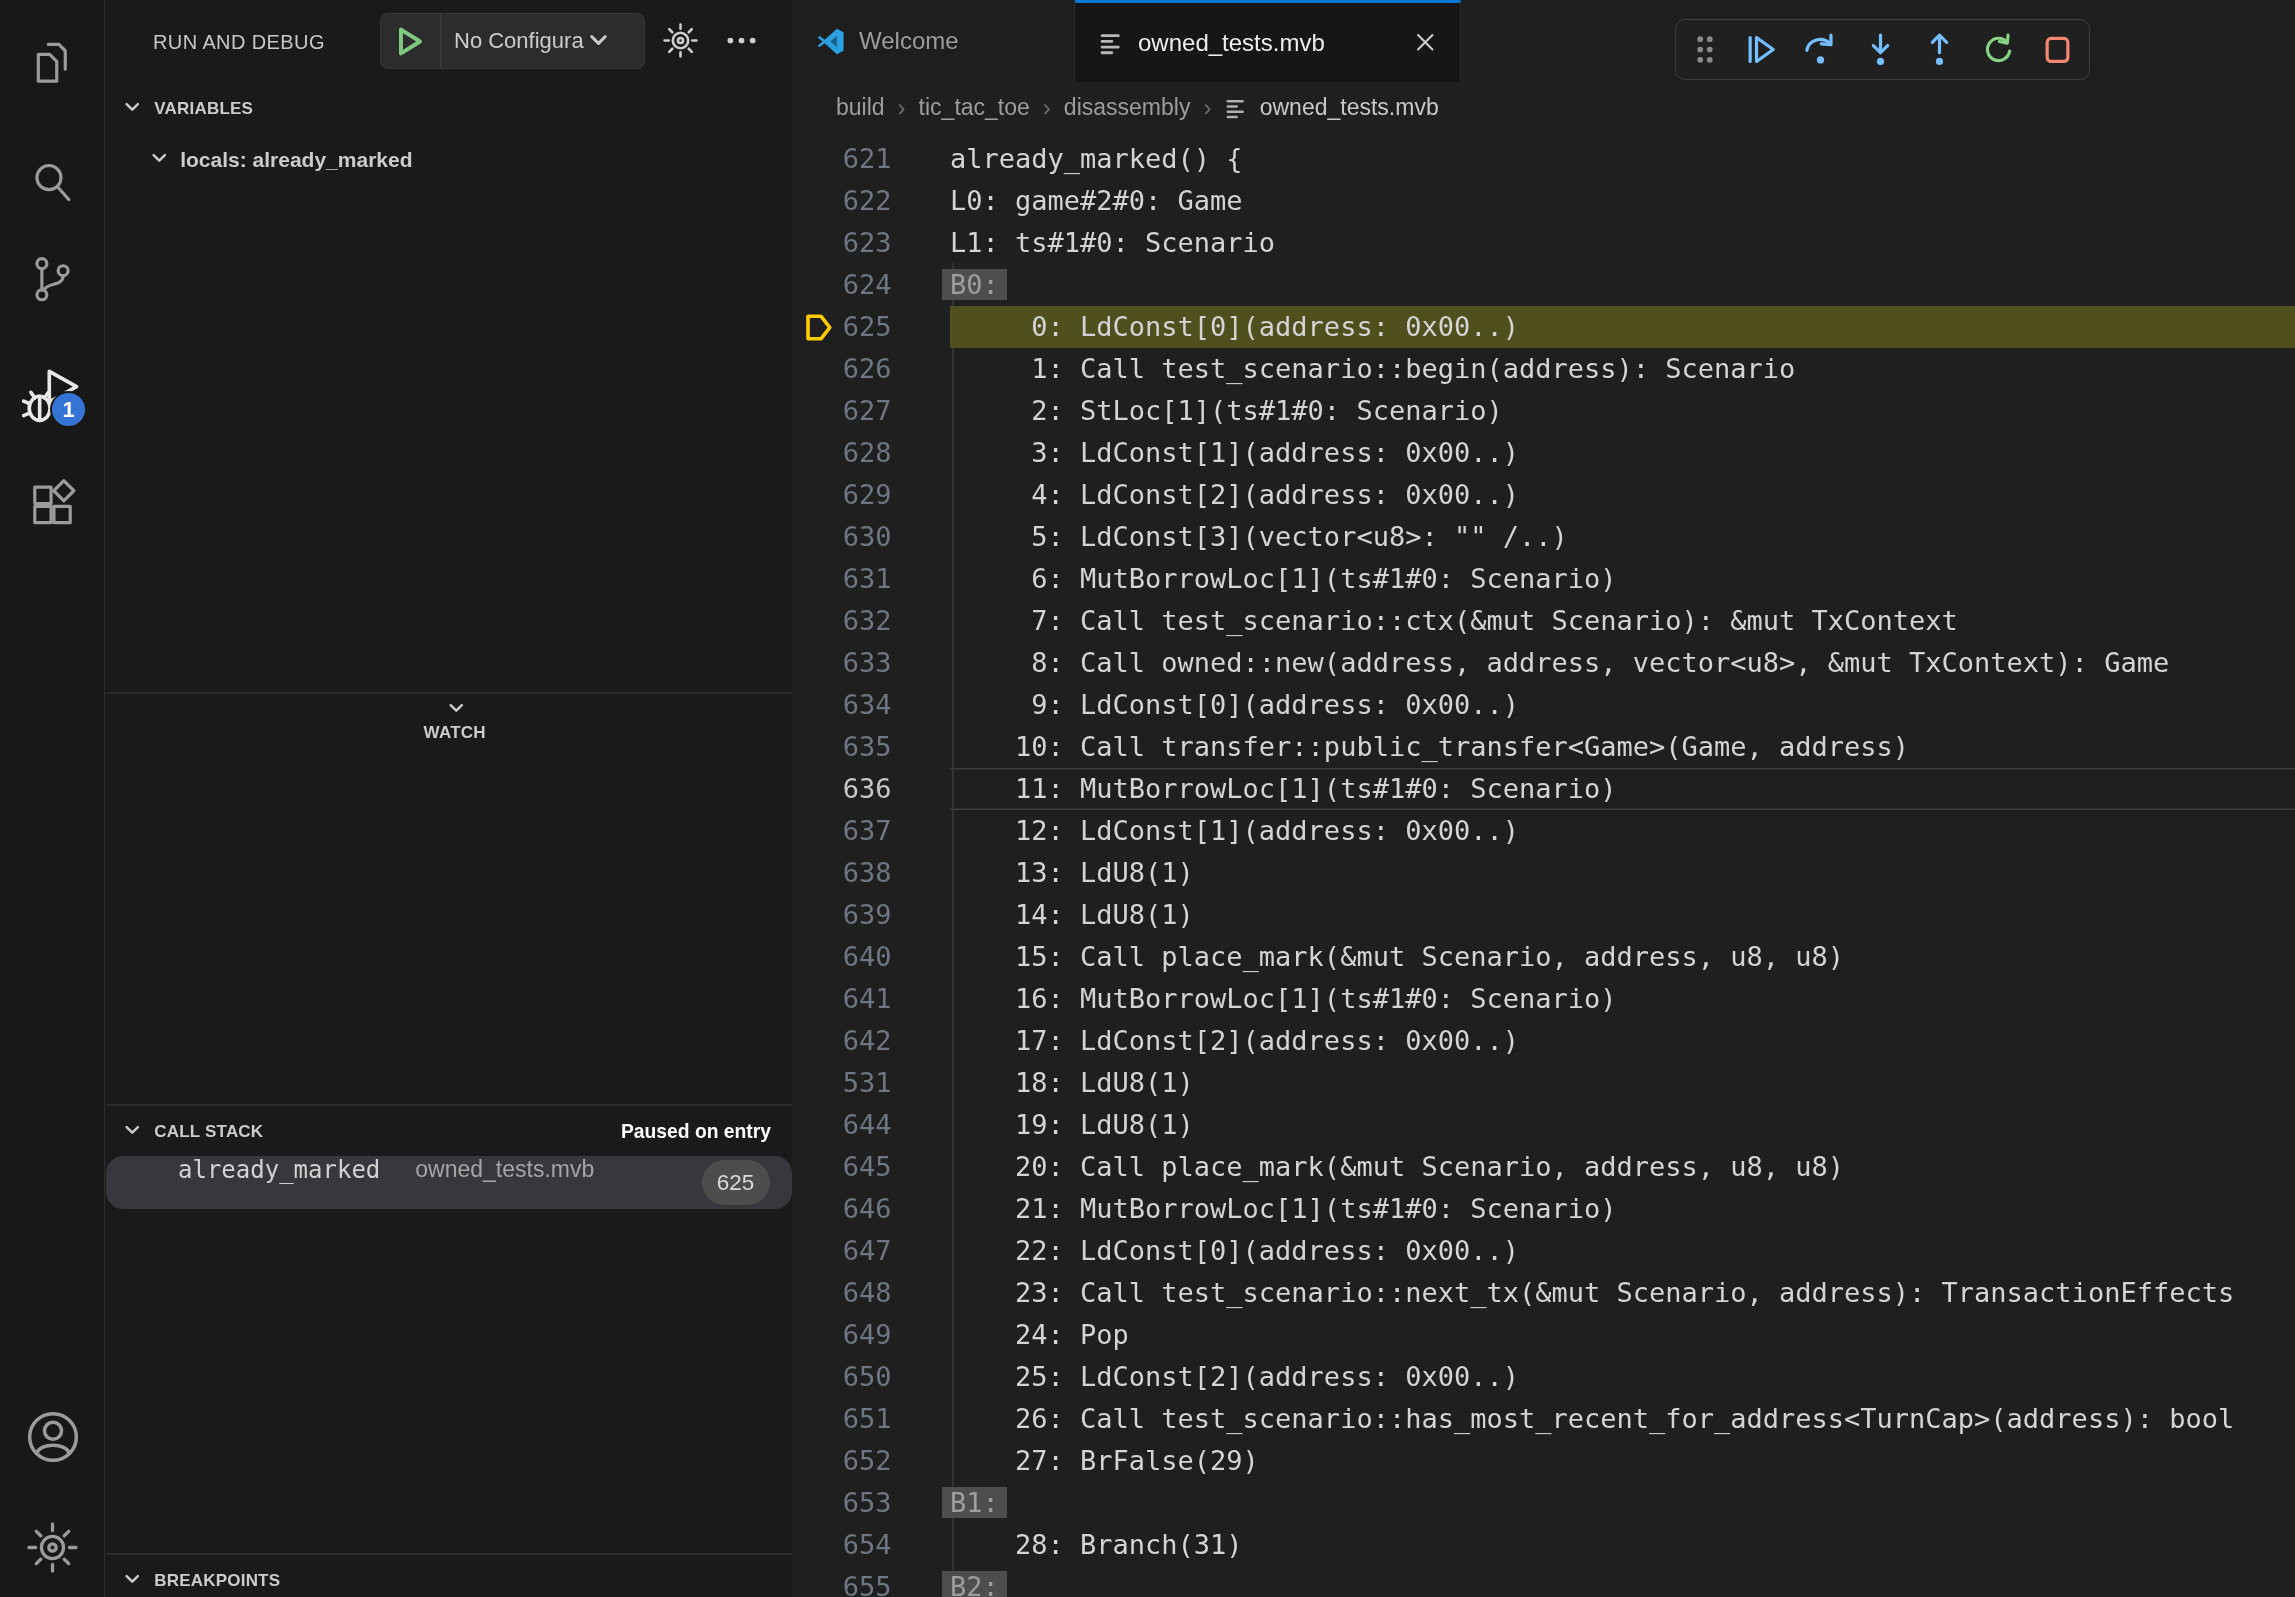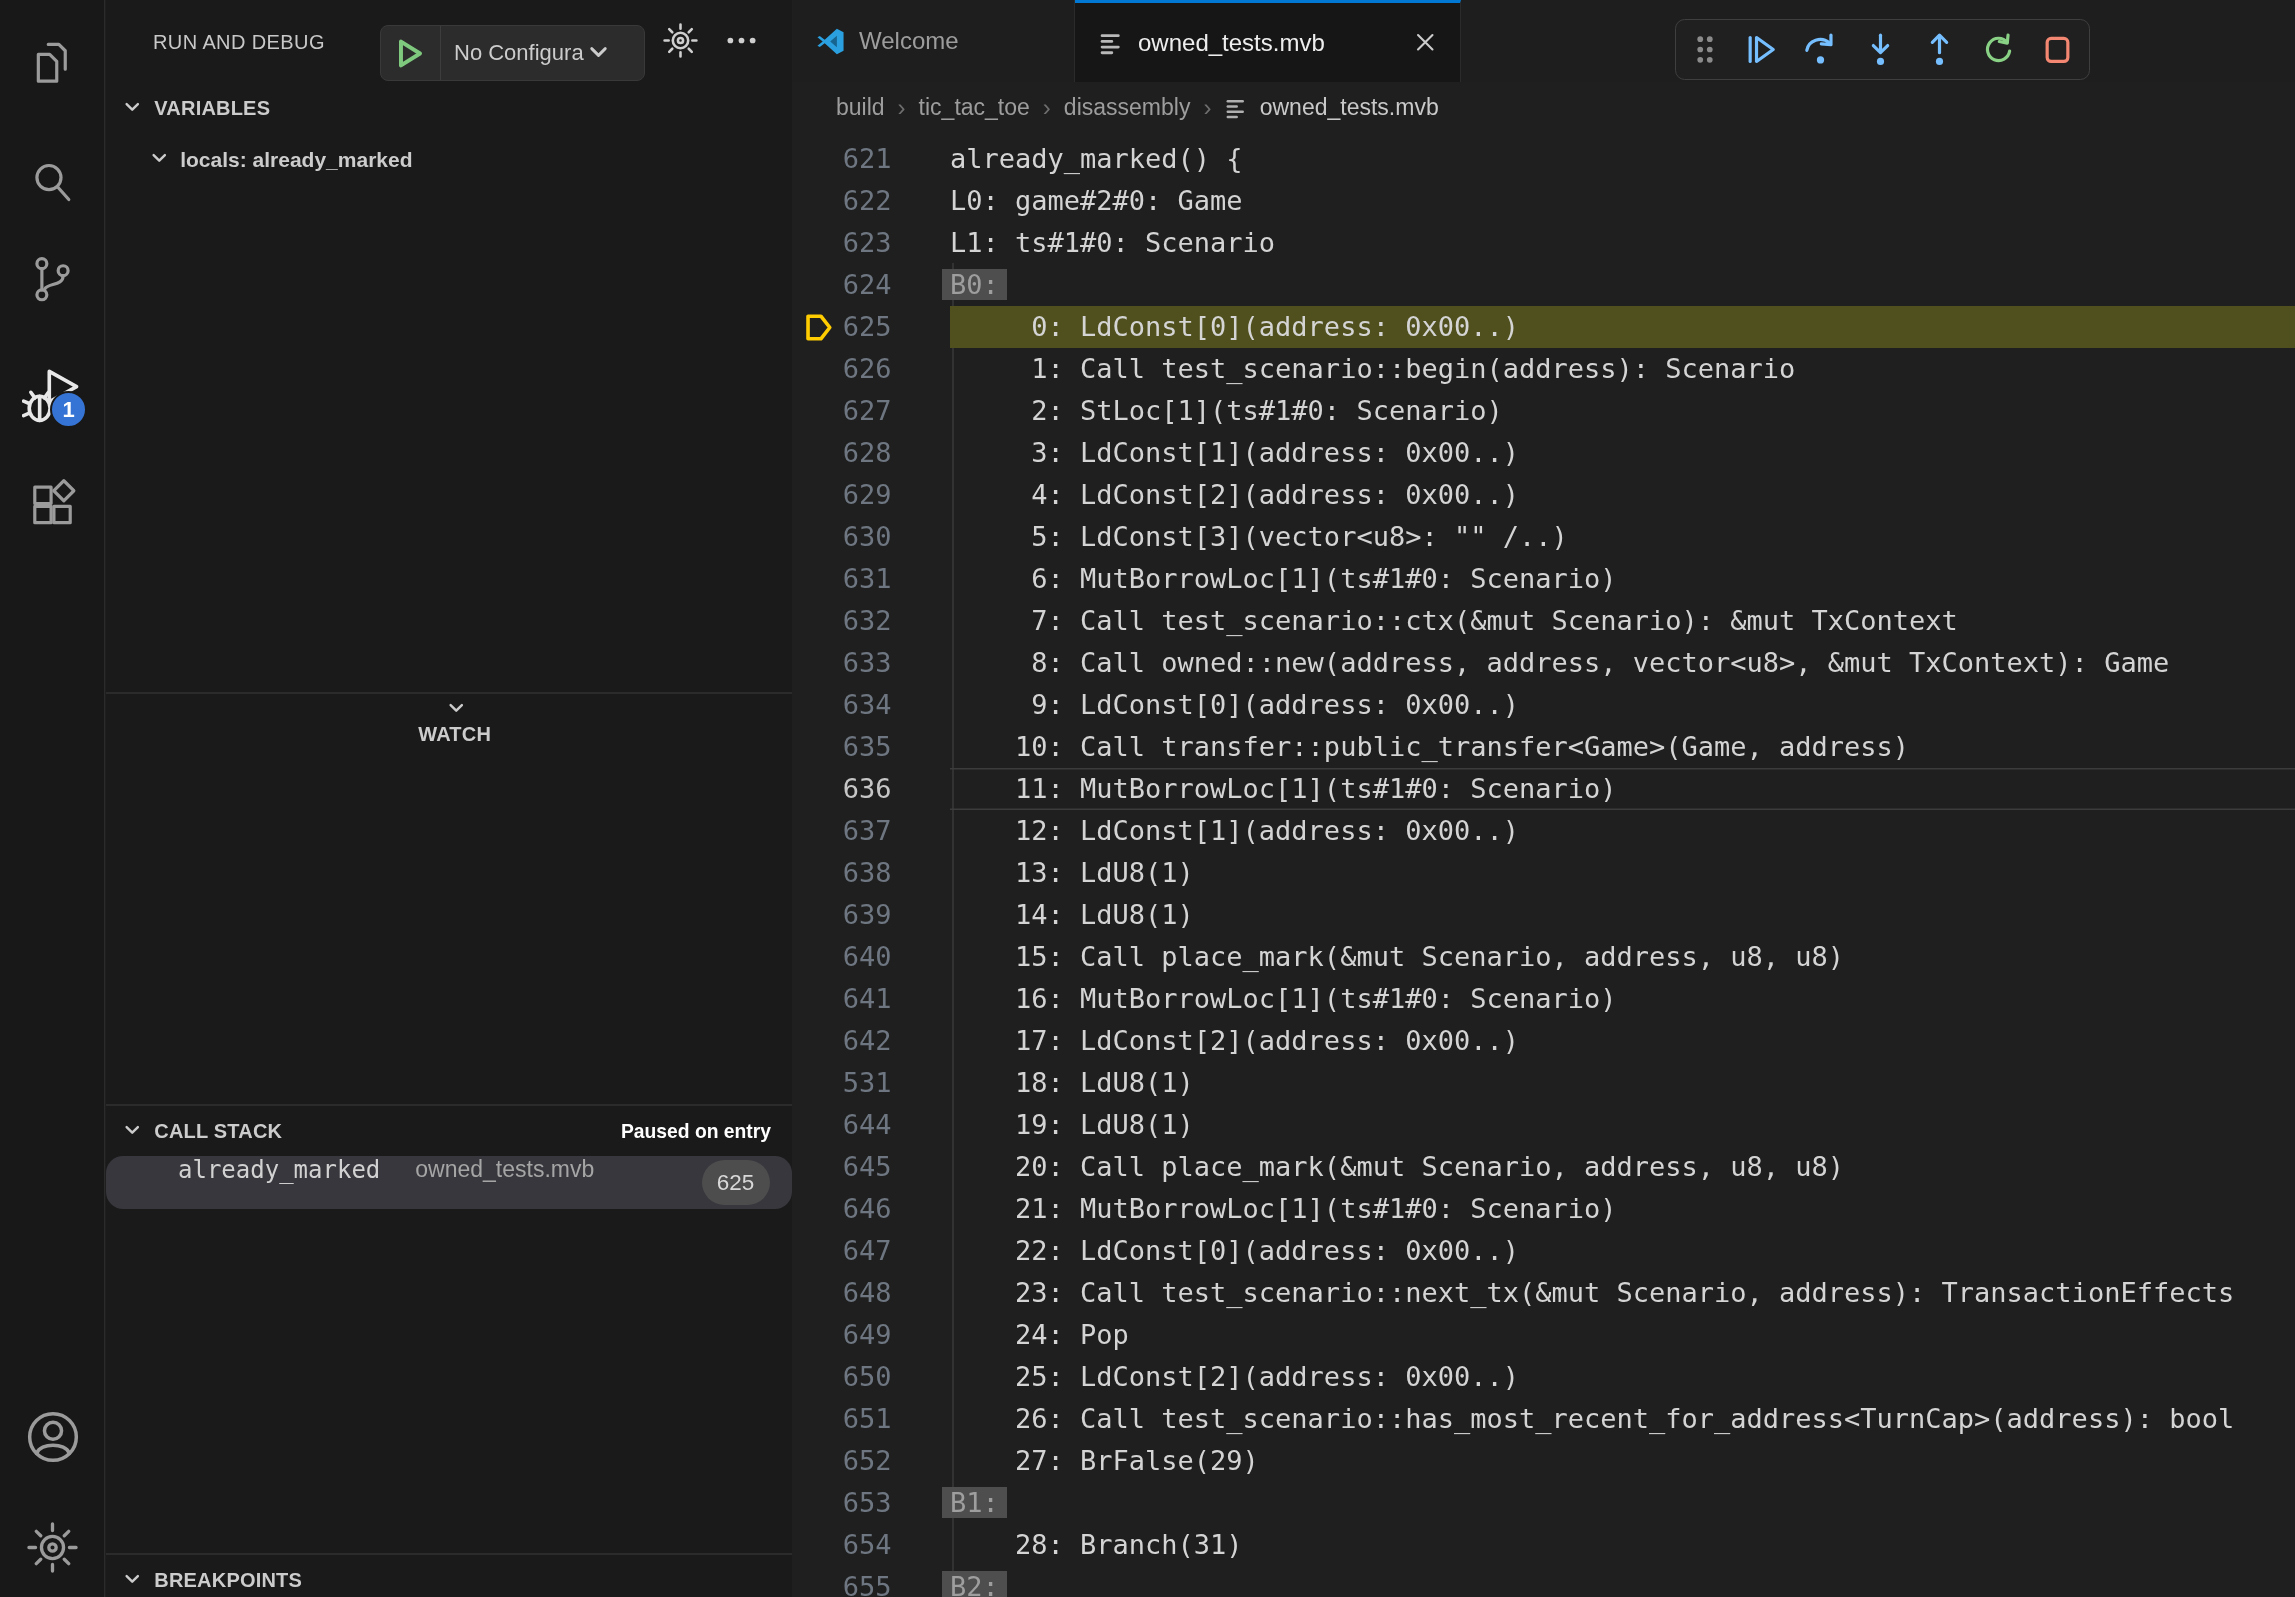--- a/index.html
+++ b/index.html
@@ -16,32 +16,32 @@
   .ab-icon.active svg { stroke:#e8e8e8; }
   .ab-badge { position:absolute; left:50px; top:391px; width:37px; height:37px; border-radius:50%;
               background:#3574d4; color:#ffffff; font-size:22px; font-weight:bold;
               display:flex; align-items:center; justify-content:center; border:2.4px solid #181818; }
 
   
   .sidebar { position:absolute; left:106px; top:0; width:686px; height:1597px; background:#1a1a1a; }
   .pane-header { position:absolute; top:0; left:0; width:100%; height:80px; display:flex; align-items:center; }
   .pane-title { position:absolute; left:47px; top:31px; font-size:20px; color:#c8c8c8; letter-spacing:0.4px; }
   .launch-btn { position:absolute; left:274px; top:13px; width:265px; height:56px; background:#2c2c2c;
-                border:0.8px solid #393939; border-radius:8px; display:flex; align-items:center; cursor:pointer; overflow:hidden;margin-top:12px; }
+                border:0.8px solid #393939; border-radius:8px; display:flex; align-items:center; cursor:pointer; overflow:hidden; }
   .launch-play { width:60px; height:100%; display:flex; align-items:center; justify-content:center;
                  border-right:0.8px solid #3d3d3d; flex:none; }
   .launch-label { margin-left:13px; font-size:22px; color:#cccccc; white-space:nowrap; overflow:hidden; max-width:153px; }
   .launch-chev { margin-left:1.6px; flex:none; }
   .hdr-act { position:absolute; top:17.7px; width:45px; height:45px; display:flex; align-items:center; justify-content:center; cursor:pointer; }
   .hdr-gear { left:552px; } .hdr-more { left:613px; }
 
   .section-sep { position:absolute; left:0; width:100%; height:1.6px; background:#2b2b2b; }
   .sec-header { position:absolute; left:0; width:100%; height:43px; display:flex; align-items:center; cursor:pointer; }
   .sec-chev { margin-left:14.5px; flex:none; }
-  .sec-title { margin-left:11.3px; font-size:20px; font-weight:bold; color:#cccccc; letter-spacing:0.2px; }
+  .sec-title { margin-left:11.3px; font-size:17px; font-weight:bold; color:#cccccc; letter-spacing:0.2px; }
   .sec-status { position:absolute; right:21px; font-size:19.3px; font-weight:bold; color:#ffffff; }
   .scope-row { position:absolute; left:0; width:100%; height:43px; display:flex; align-items:center; cursor:pointer; }
   .scope-chev { margin-left:42px; flex:none; }
   .scope-label { margin-left:9.7px; font-size:21px; font-weight:bold; color:#cccccc; }
 
   .frame-row { position:absolute; left:0; top:1156px; width:100%; height:53px; background:#37373d;
                display:flex; cursor:pointer;border-radius:17px; }
   .frame-fn { margin-left:72px; font-family:"DejaVu Sans Mono", monospace; font-size:24px; color:#d2d2d2; }
   .frame-file { margin-left:35px; font-size:23px; color:#a5a5a5; }
   .frame-badge { position:absolute; right:22.5px; top:4px; min-width:68px; height:45px; padding:0 14.5px;

